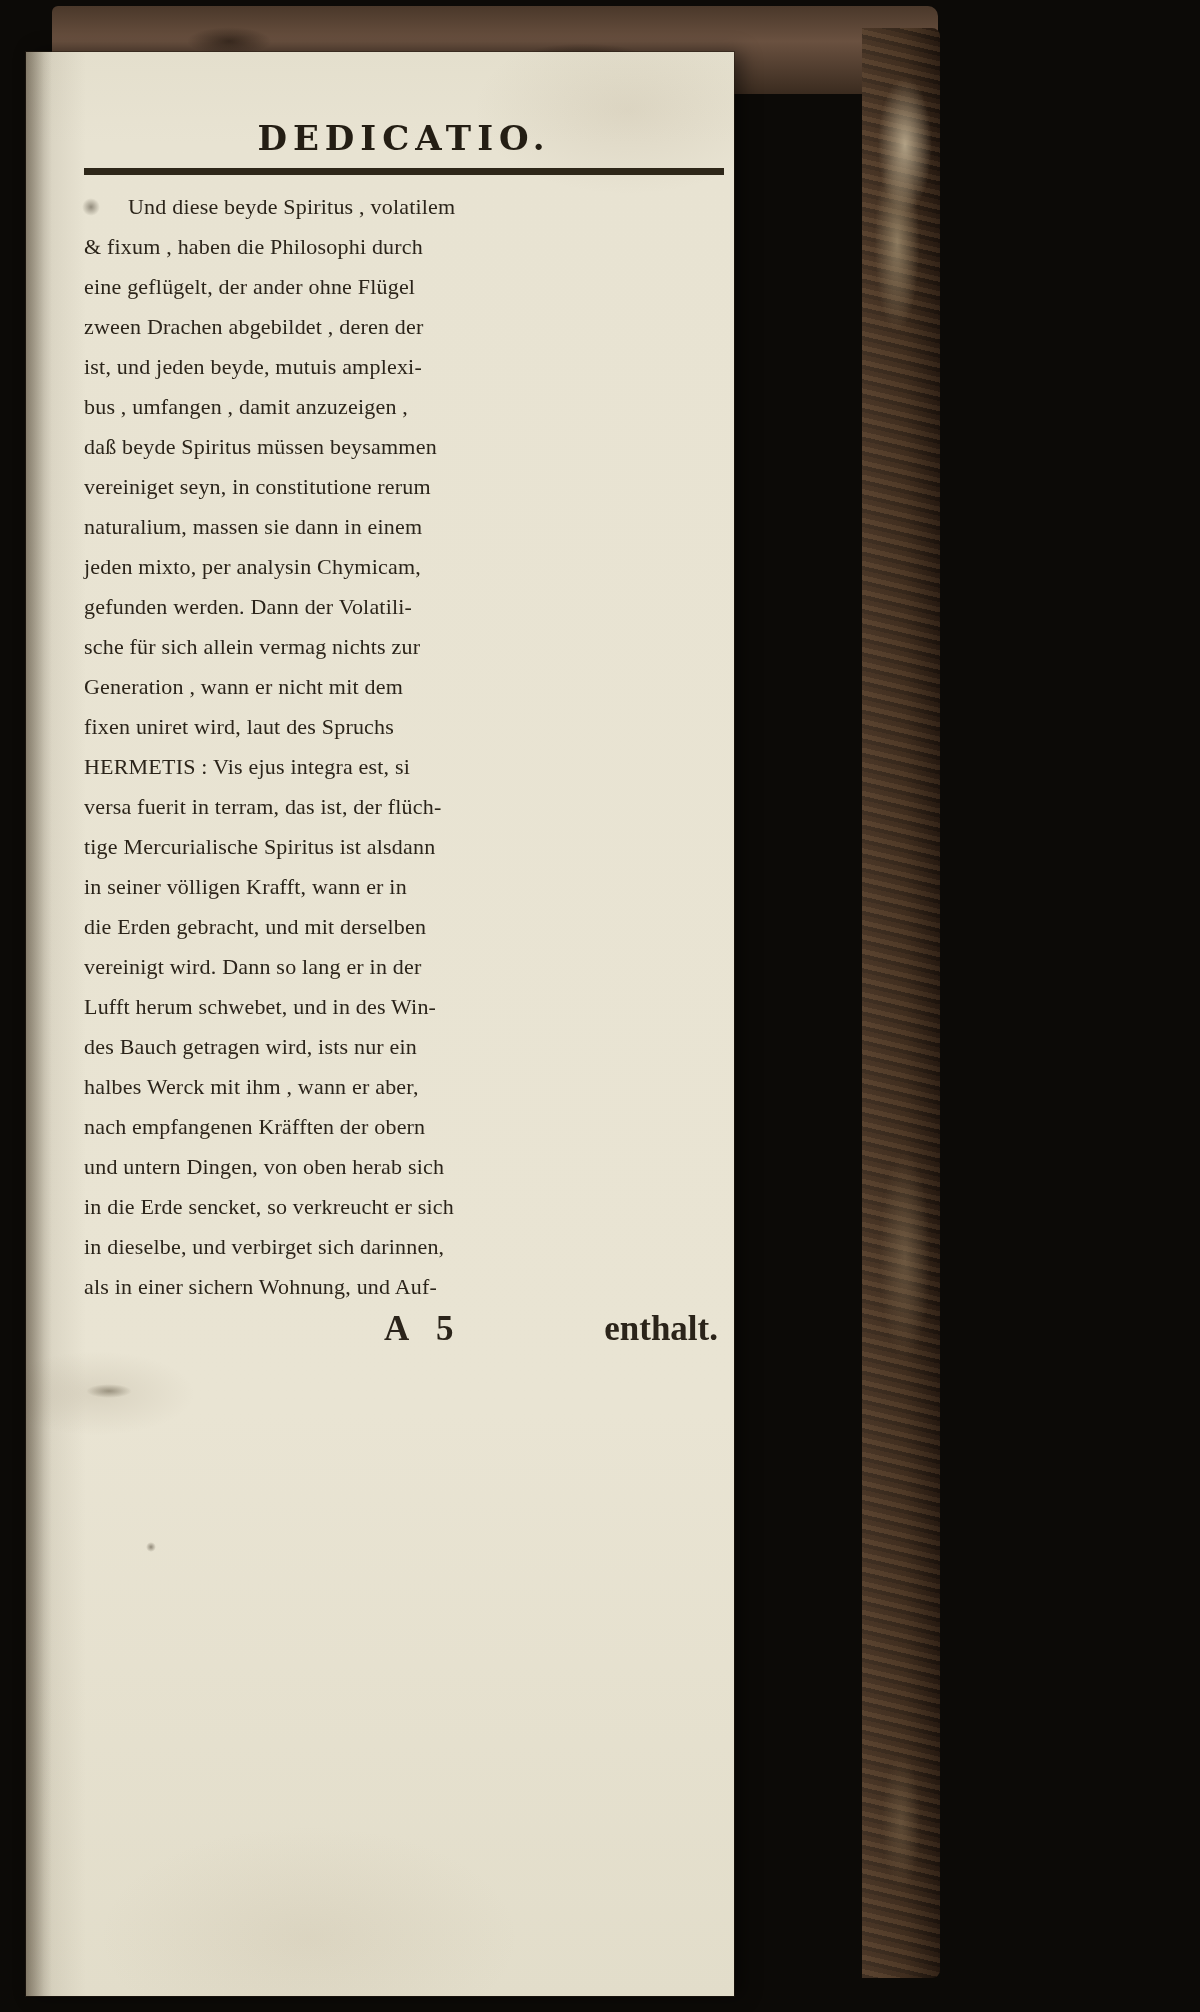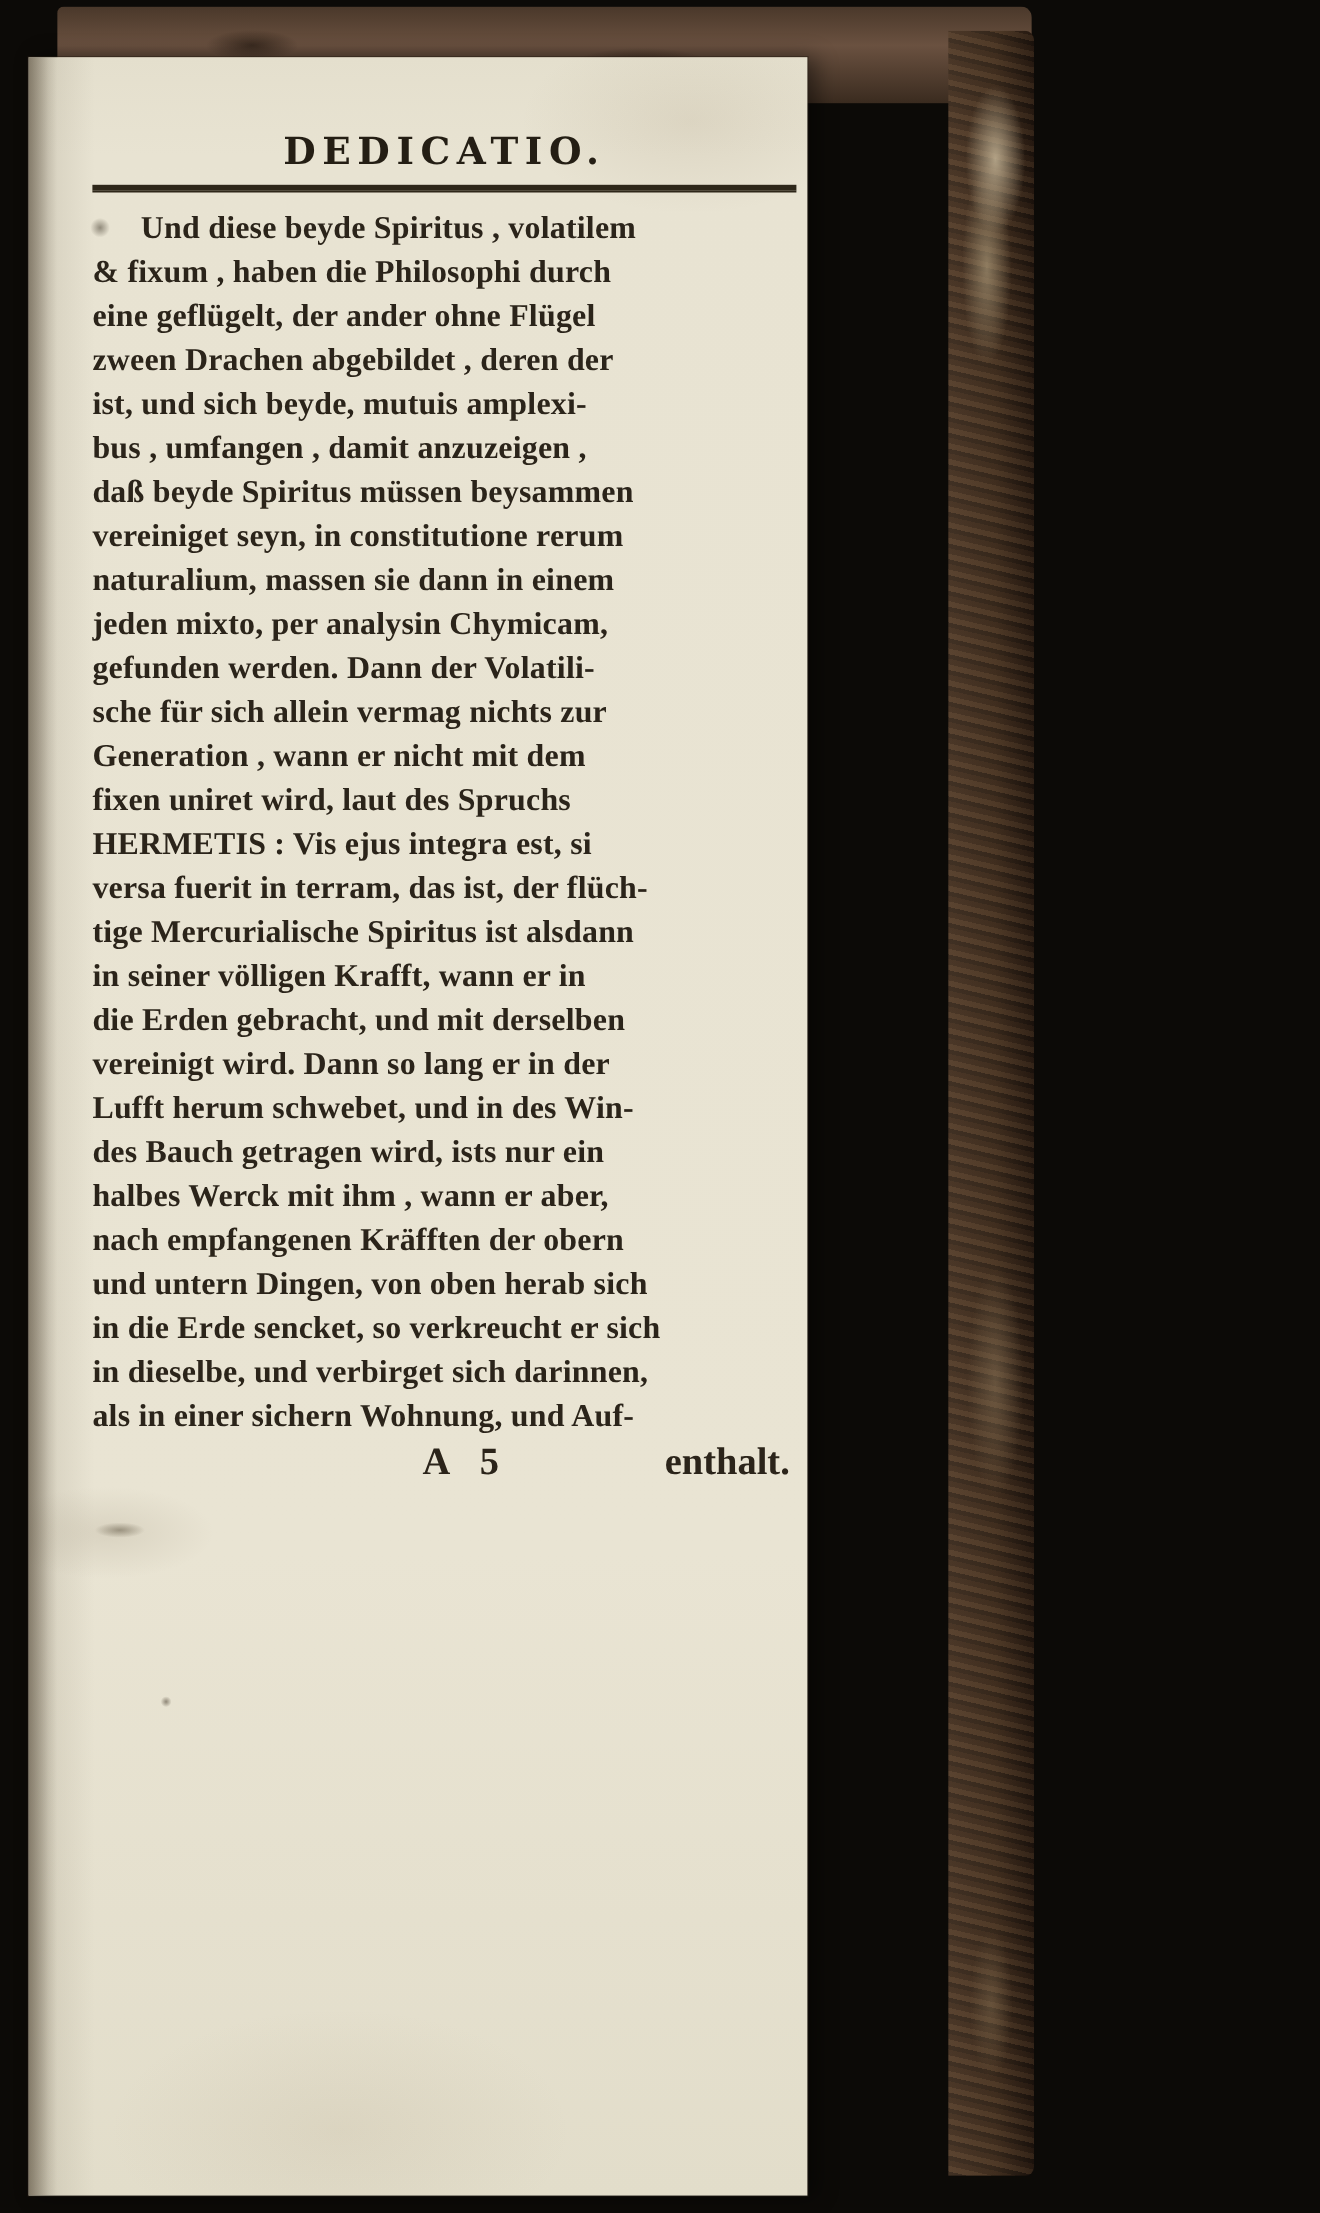--- a/index.html
+++ b/index.html
@@ -64,22 +64,22 @@
     color:#241e14;
   }
   .rule{
     margin-top:10px;
     height:7px;
     border-top:5px solid #2e2719;
     border-bottom:2px solid #2e2719;
   }
   .body-lines{ margin-top:12px; }
   .body-lines p{
-    font-weight:bold;
-    font-size:29px;
+    font-weight:normal;
+    font-size:22px;
     line-height:40px;
     height:40px;
     white-space:nowrap;
     text-align:justify;
     text-align-last:justify;
     letter-spacing:.2px;
     color:#2b241a;
   }
   .body-lines p::after{ content:""; display:inline-block; width:100%; }
   .body-lines p:first-child{ text-indent:44px; }
@@ -128,21 +128,21 @@
     <div class="text-col">
       <h1 class="header">DEDICATIO.</h1>
 
       <div class="rule"></div>
 
       <div class="body-lines">
           <p>Und diese beyde Spiritus , volatilem</p>
           <p>&amp; fixum , haben die Philosophi durch</p>
           <p>eine geflügelt, der ander ohne Flügel</p>
           <p>zween Drachen abgebildet , deren der</p>
-          <p>ist, und sich beyde, mutuis amplexi-</p>
+          <p>ist, und jeden beyde, mutuis amplexi-</p>
           <p>bus , umfangen , damit anzuzeigen ,</p>
           <p>daß beyde Spiritus müssen beysammen</p>
           <p>vereiniget seyn, in constitutione rerum</p>
           <p>naturalium, massen sie dann in einem</p>
           <p>jeden mixto, per analysin Chymicam,</p>
           <p>gefunden werden.  Dann der Volatili-</p>
           <p>sche für sich allein vermag nichts zur</p>
           <p>Generation , wann er nicht mit dem</p>
           <p>fixen uniret wird, laut des Spruchs</p>
           <p>HERMETIS : Vis ejus integra est, si</p>

